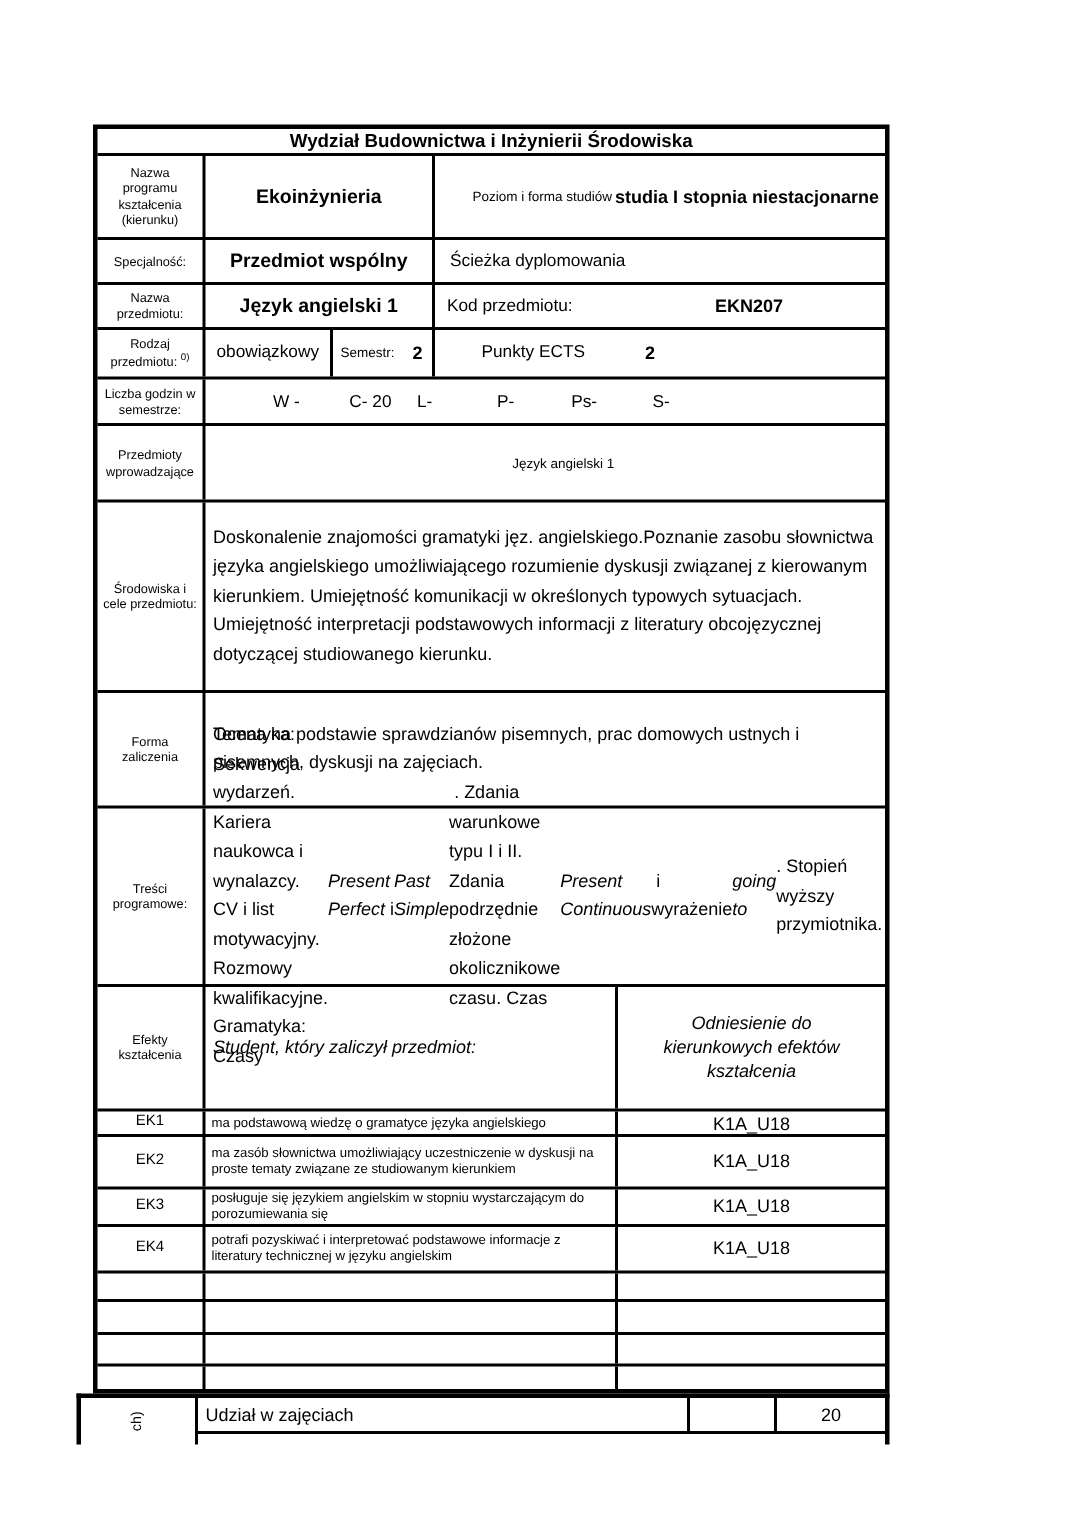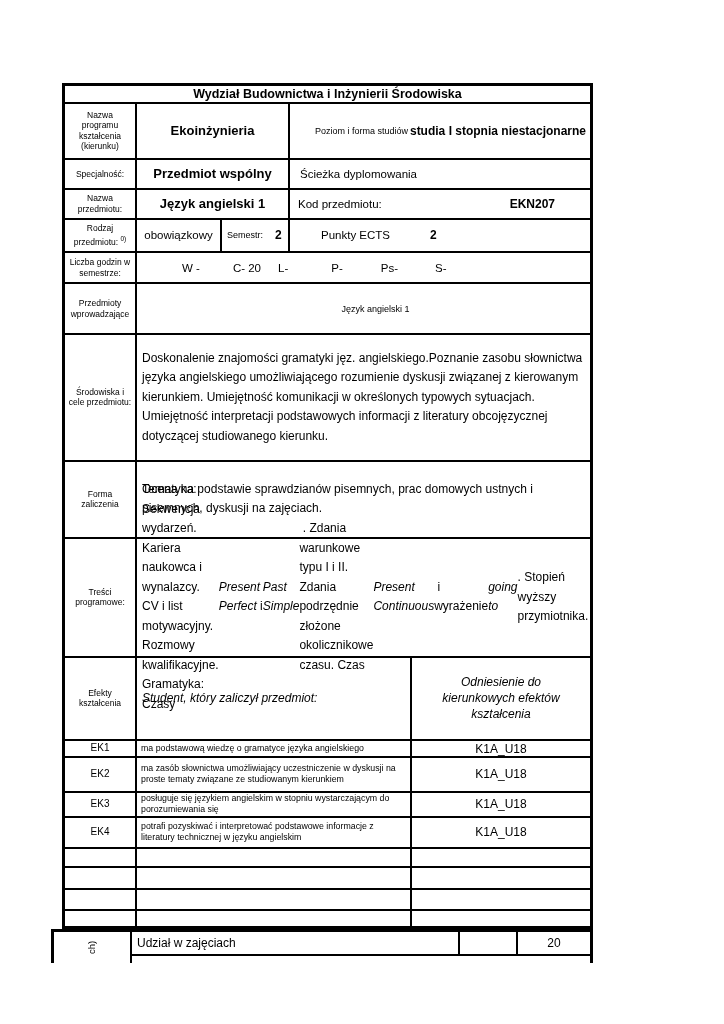--- a/index.html
+++ b/index.html
@@ -38,21 +38,21 @@
   .r-hours { height: 32px; }
   .r-prereq { height: 52px; gap: 24px; }
   .r-goals { height: 130px; }
   .r-grading { height: 79px; }
   .r-content { height: 119px; }
   .r-ekhead { height: 85px; }
   .r-ek1 { height: 18px; } .r-ek2 { height: 35px; } .r-ek3 { height: 25px; } .r-ek4 { height: 32px; }
   .r-empty1 { height: 20px; } .r-empty2 { height: 22px; } .r-empty3 { height: 22px; } .r-empty4 { height: 15px; }
   .level-cell { justify-content: space-between; padding-left: 25px; padding-right: 4px; }
   .path-cell { padding-left: 10px; font-size: 11.5px; }
-  .code-cell { justify-content: space-between; padding-left: 8px; padding-right: 35px; }
+  .code-cell { justify-content: space-between; padding-left: 8px; padding-right: 68px; }
   .sem-cell { padding-left: 5px; }
   .sem-cell .v { margin-left: 12px; }
   .ects-cell { padding-left: 31px; }
   .ects-cell .v { margin-left: 40px; }
   .hours-cell { font-size: 11.5px; }
   .hours-cell span:nth-child(1){ margin-left: 45px; }
   .hours-cell span:nth-child(2){ margin-left: 33px; }
   .hours-cell span:nth-child(3){ margin-left: 17px; }
   .hours-cell span:nth-child(4){ margin-left: 43px; }
   .hours-cell span:nth-child(5){ margin-left: 38px; }

